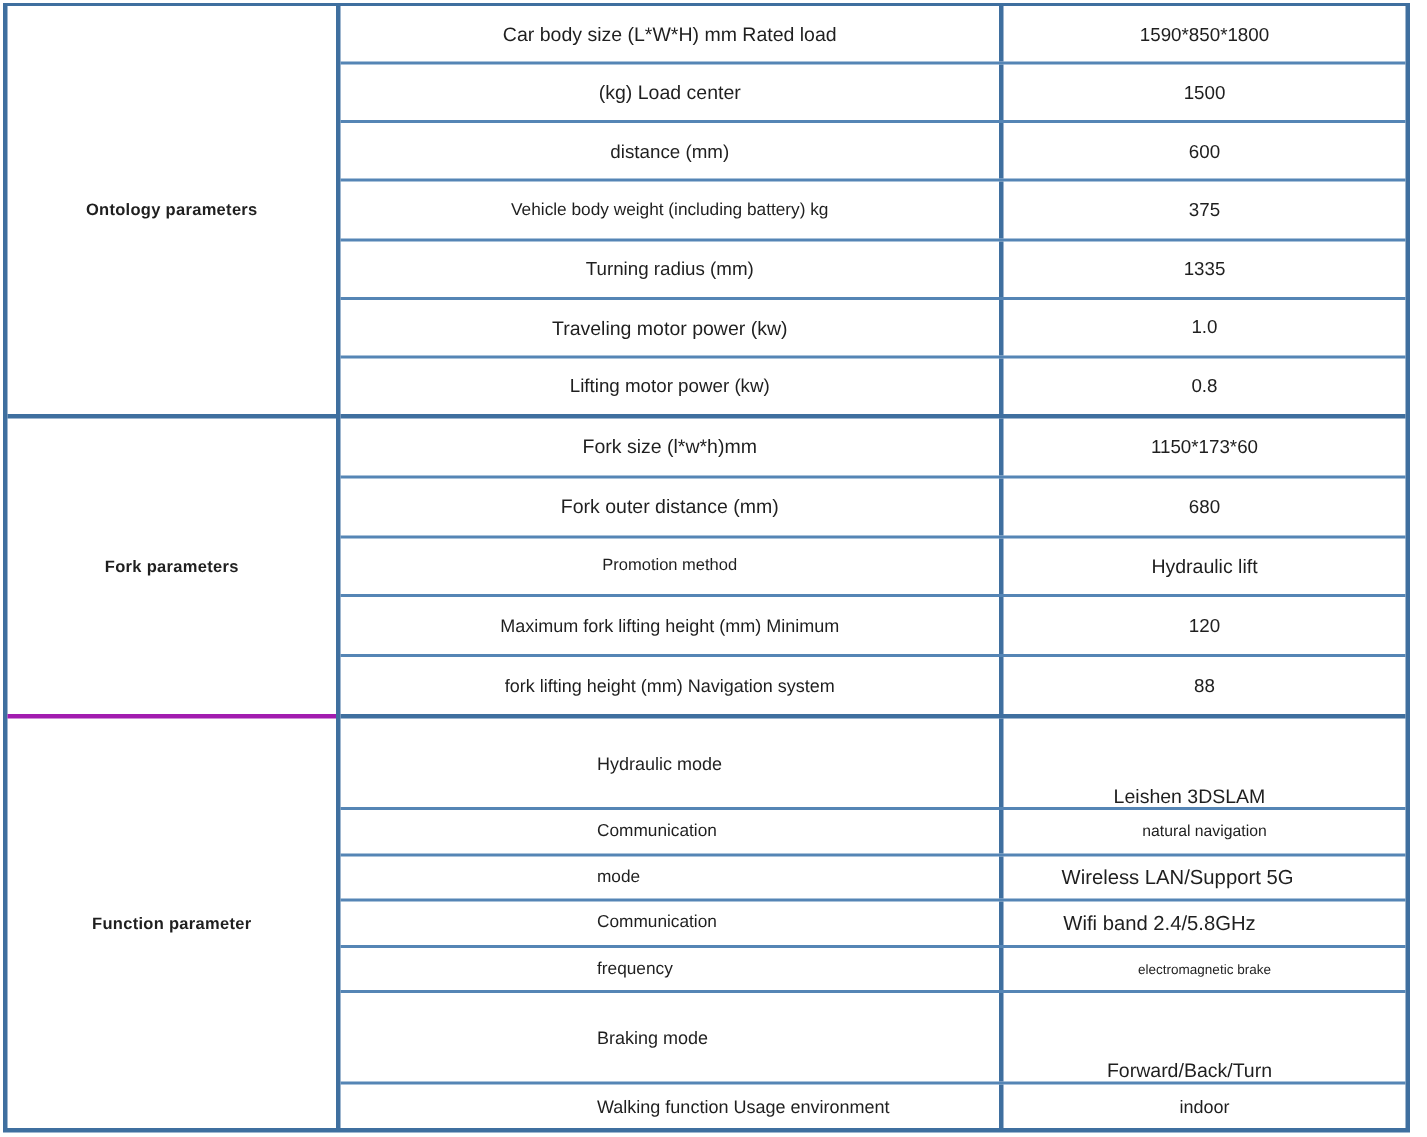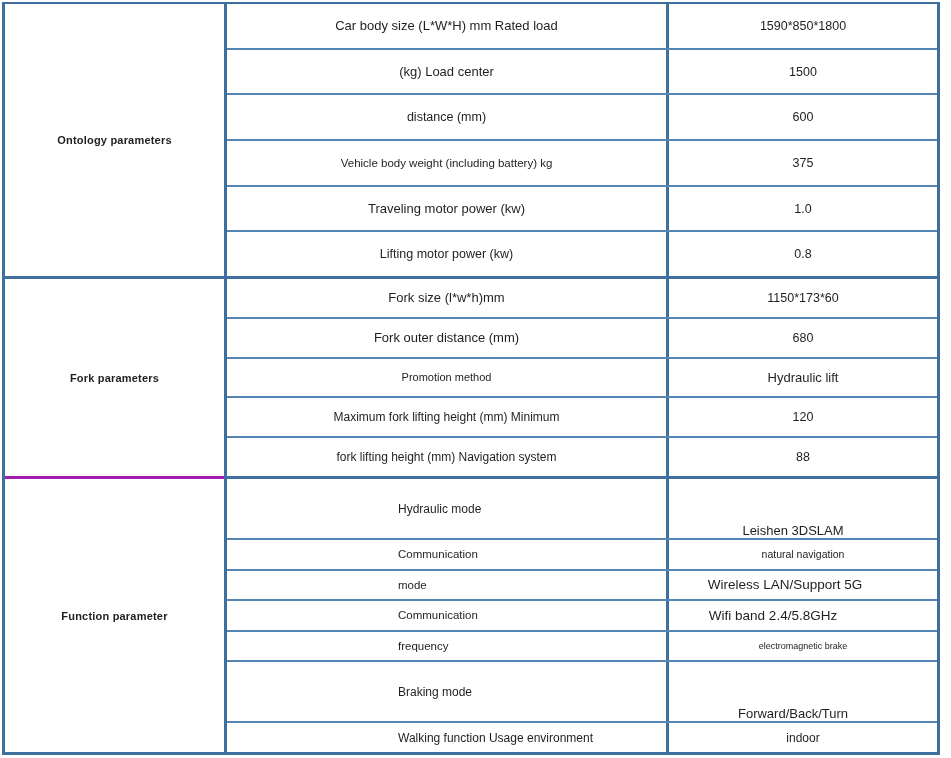--- a/index.html
+++ b/index.html
@@ -129,20 +129,24 @@
         </div>
         <div class="row">
           <div class="label-cell">distance (mm)</div>
           <div class="value-cell">600</div>
         </div>
         <div class="row">
           <div class="label-cell fs-115">Vehicle body weight (including battery) kg</div>
           <div class="value-cell">375</div>
         </div>
         <div class="row">
+          <div class="label-cell">Turning radius (mm)</div>
+          <div class="value-cell">1335</div>
+        </div>
+        <div class="row">
           <div class="label-cell fs-13">Traveling motor power (kw)</div>
           <div class="value-cell">1.0</div>
         </div>
         <div class="row">
           <div class="label-cell">Lifting motor power (kw)</div>
           <div class="value-cell">0.8</div>
         </div>
       </div>
 
       <div class="section s2">

